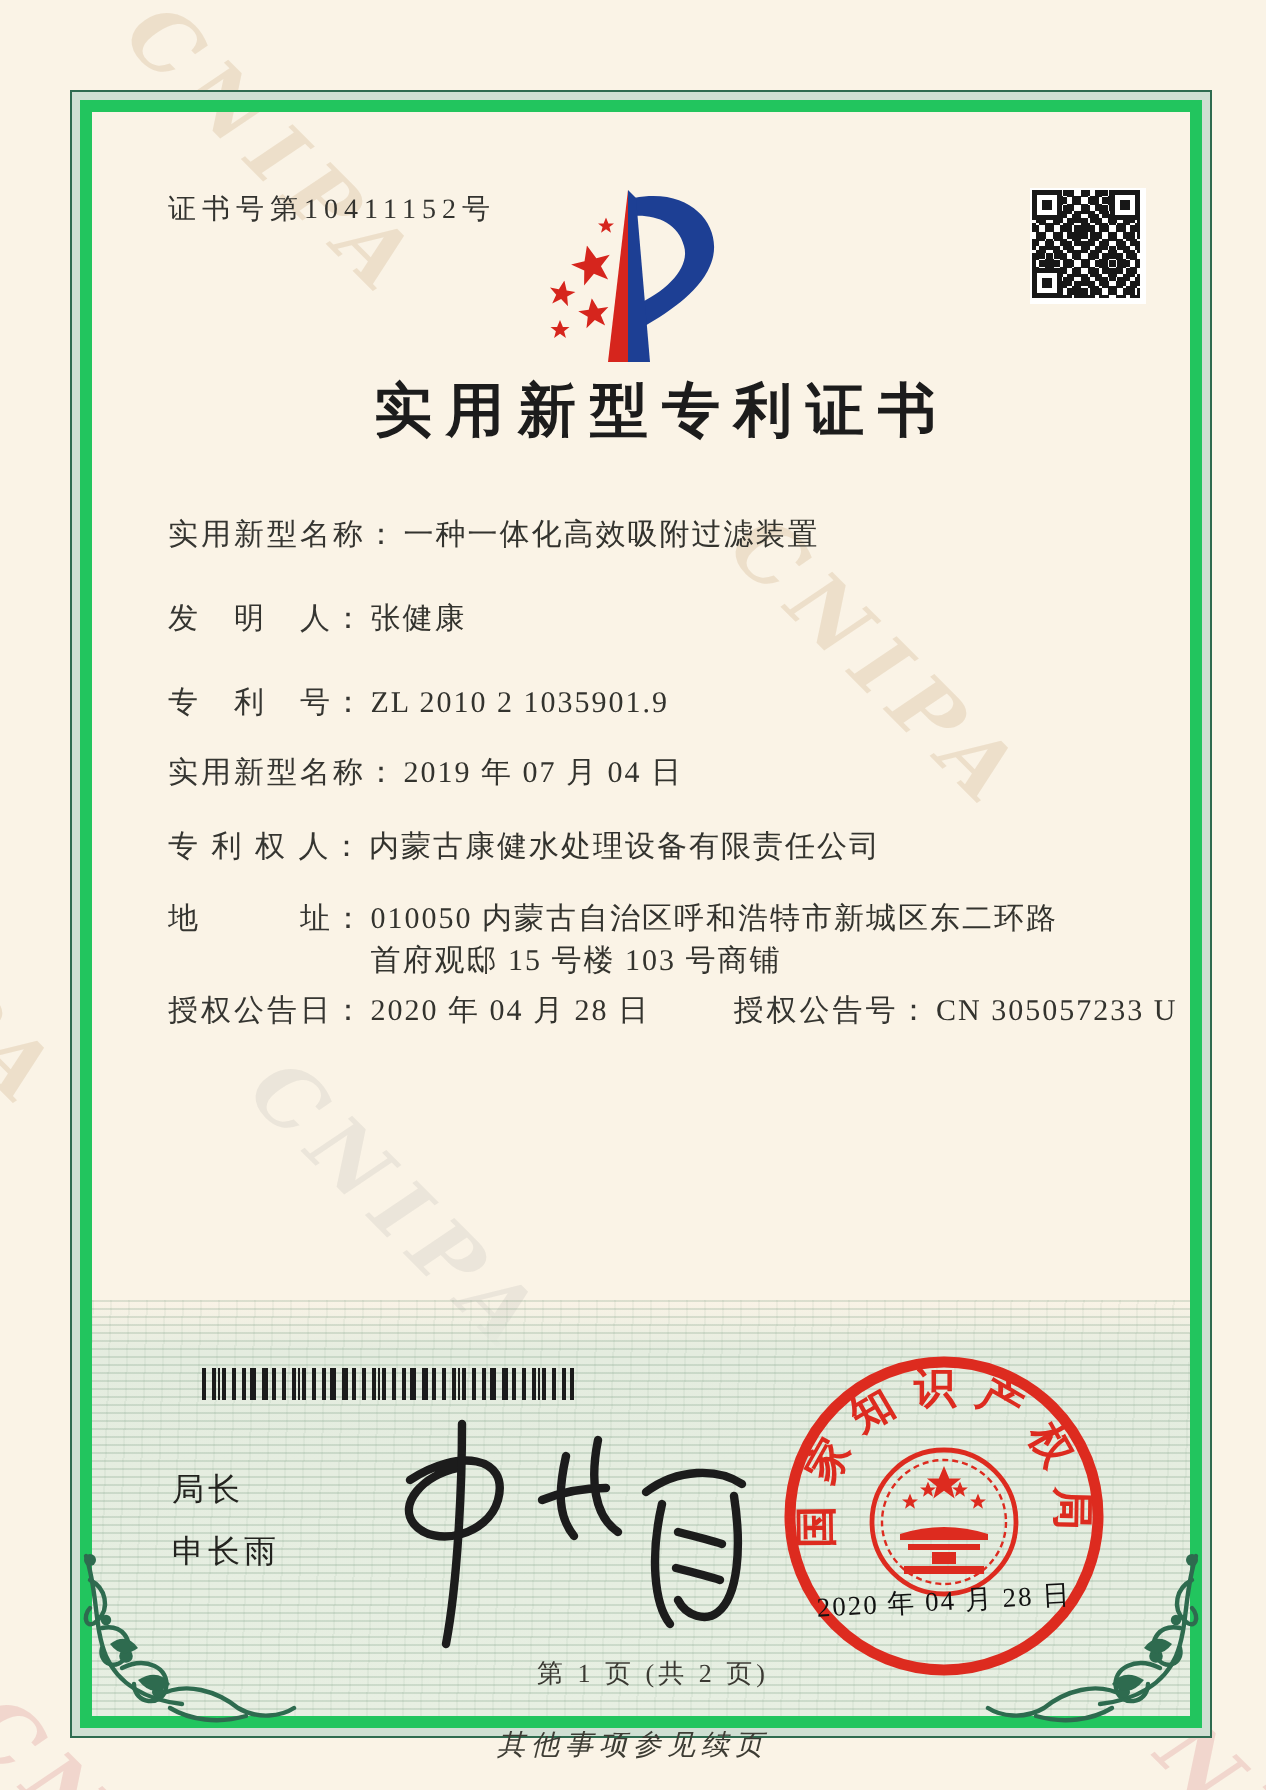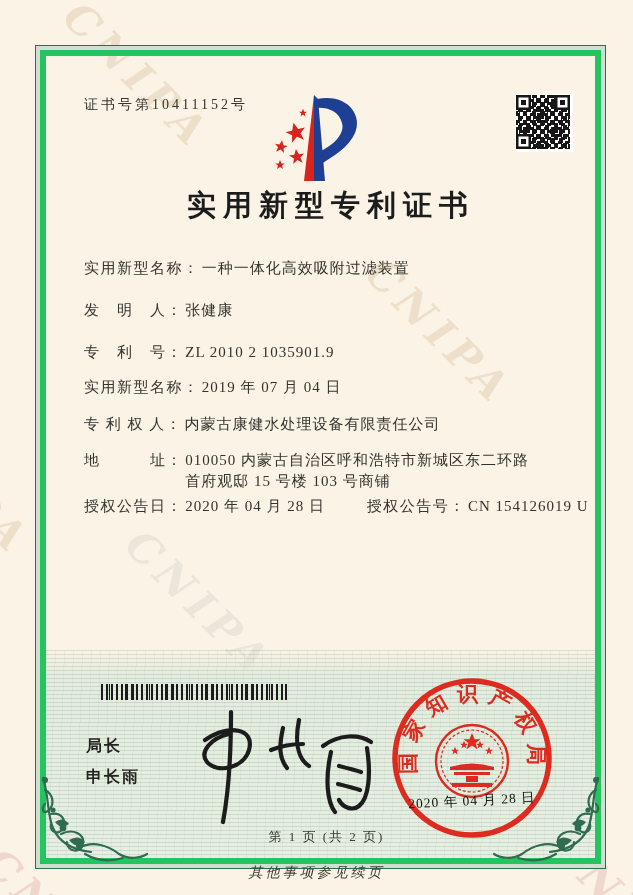--- a/index.html
+++ b/index.html
@@ -67,21 +67,21 @@
     text-align:justify;
   }
   .paras p{margin:0;text-indent:2em;}
   
   .barcode{
     position:absolute;left:55px;top:628px;width:186px;height:16px;
     background:
       repeating-linear-gradient(90deg,#1b1b1b 0 2px,transparent 2px 5px),
       repeating-linear-gradient(90deg,#1b1b1b 0 1px,transparent 1px 8px);
   }
-  .officials{position:absolute;left:40px;top:674px;font-size:16px;color:#23231f;line-height:31px;letter-spacing:2px;font-family:"Liberation Sans",sans-serif;font-weight:bold;}
+  .officials{position:absolute;left:40px;top:674px;font-size:16px;color:#23231f;line-height:31px;letter-spacing:2px;font-family:"Liberation Sans",sans-serif;}
   .signature{position:absolute;left:125px;top:638px;width:210px;height:150px;}
   .seal{position:absolute;left:340px;top:616px;width:172px;height:172px;z-index:3;}
   .seal-date{
     position:absolute;left:6px;top:120px;width:160px;text-align:center;
     font-size:13.5px;color:#111;letter-spacing:1px;transform:rotate(-3deg);
     font-family:"Liberation Serif",serif;
   }
   .page-num{position:absolute;left:0;right:0;bottom:12px;text-align:center;font-size:13px;letter-spacing:2px;color:#3b3a33;padding-left:12px;}
   .corner{position:absolute;width:112px;height:96px;z-index:2;}
   .corner.bl{left:-7px;bottom:-8px;}
@@ -196,21 +196,21 @@
       <span class="val">内蒙古康健水处理设备有限责任公司</span>
     </div>
     <div class="row r6">
       <span class="lab">地　　　址</span><span>：</span>
       <span class="val addr-val">010050 内蒙古自治区呼和浩特市新城区东二环路首府观邸 15 号楼 103 号商铺</span>
     </div>
     <div class="row r7">
       <span class="lab">授权公告日</span><span>：</span>
       <span class="val">2020 年 04 月 28 日</span>
       <span class="pair2 lab">授权公告号</span><span>：</span>
-      <span class="val">CN 154126019 U</span>
+      <span class="val">CN 305057233 U</span>
     </div>
   </div>
 
 
   <div class="barcode"></div>
 
   <div class="officials">
     <div>局长</div>
     <div>申长雨</div>
   </div>

